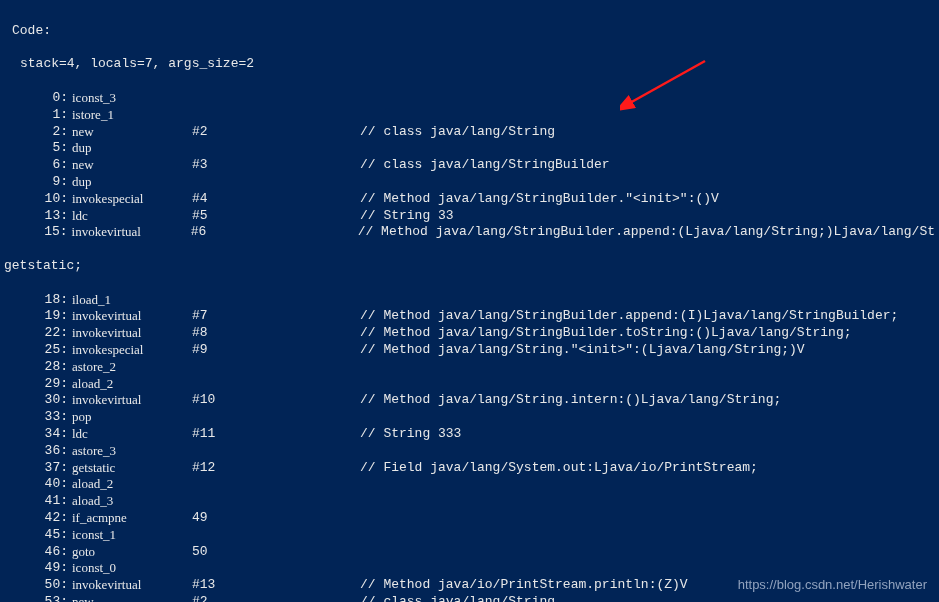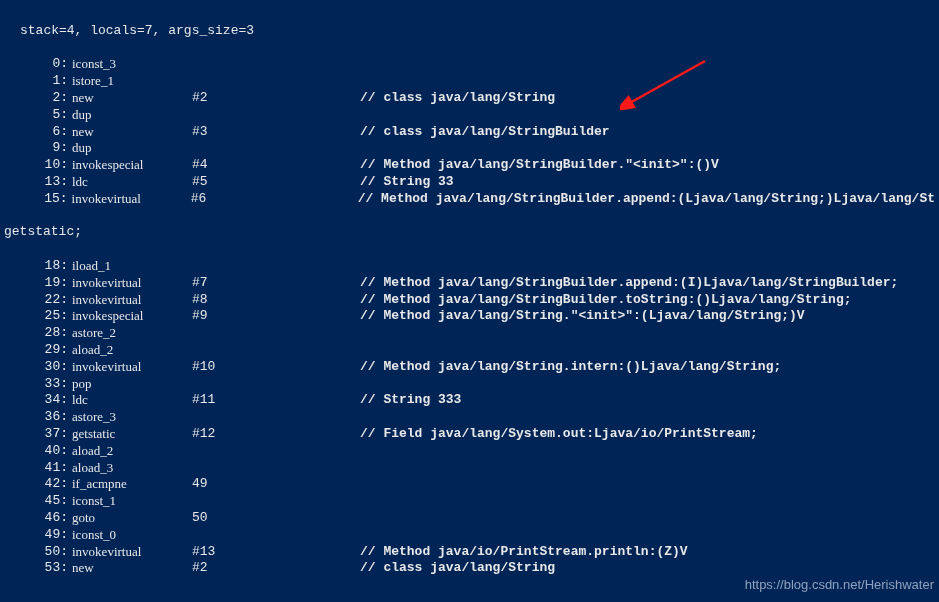--- a/index.html
+++ b/index.html
@@ -32,48 +32,48 @@
     display: inline-block;
     width: 120px;
     font-family: Liberation Serif, serif;
   }
   .arg-col {
     display: inline-block;
     width: 168px;
   }
   .cmt-col {
     display: inline-block;
-    font-weight: bold;
   }
   .hdr {
     padding-left: 8px;
   }
   .arrow {
     position: absolute;
     left: 620px;
     top: 56px;
     width: 90px;
     height: 55px;
     pointer-events: none;
   }
   .watermark {
     position: absolute;
-    right: 5px;
+    right: 12px;
     bottom: 10px;
     color: #aab8d0;
     font-family: Arial, sans-serif;
     font-size: 13px;
     opacity: 0.85;
   }
 </style>
 </head>
 <body>
 
 <div class="code-block">
-<div><span style="padding-left:16px">stack=4, locals=7, args_size=3</span></div>
+<div><span class="hdr">Code:</span></div>
+<div><span style="padding-left:16px">stack=4, locals=7, args_size=2</span></div>
 <div id="lines-part1"><div class="line"><span class="off-col">0:</span><span class="op-col">iconst_3</span><span class="arg-col"></span><span class="cmt-col"></span></div><div class="line"><span class="off-col">1:</span><span class="op-col">istore_1</span><span class="arg-col"></span><span class="cmt-col"></span></div><div class="line"><span class="off-col">2:</span><span class="op-col">new</span><span class="arg-col">#2</span><span class="cmt-col">// class java/lang/String</span></div><div class="line"><span class="off-col">5:</span><span class="op-col">dup</span><span class="arg-col"></span><span class="cmt-col"></span></div><div class="line"><span class="off-col">6:</span><span class="op-col">new</span><span class="arg-col">#3</span><span class="cmt-col">// class java/lang/StringBuilder</span></div><div class="line"><span class="off-col">9:</span><span class="op-col">dup</span><span class="arg-col"></span><span class="cmt-col"></span></div><div class="line"><span class="off-col">10:</span><span class="op-col">invokespecial</span><span class="arg-col">#4</span><span class="cmt-col">// Method java/lang/StringBuilder."&lt;init&gt;":()V</span></div><div class="line"><span class="off-col">13:</span><span class="op-col">ldc</span><span class="arg-col">#5</span><span class="cmt-col">// String 33</span></div><div class="line"><span class="off-col">15:</span><span class="op-col">invokevirtual</span><span class="arg-col">#6</span><span class="cmt-col">// Method java/lang/StringBuilder.append:(Ljava/lang/String;)Ljava/lang/St</span></div></div>
 <div><span>getstatic;</span></div>
 <div id="lines-part2"><div class="line"><span class="off-col">18:</span><span class="op-col">iload_1</span><span class="arg-col"></span><span class="cmt-col"></span></div><div class="line"><span class="off-col">19:</span><span class="op-col">invokevirtual</span><span class="arg-col">#7</span><span class="cmt-col">// Method java/lang/StringBuilder.append:(I)Ljava/lang/StringBuilder;</span></div><div class="line"><span class="off-col">22:</span><span class="op-col">invokevirtual</span><span class="arg-col">#8</span><span class="cmt-col">// Method java/lang/StringBuilder.toString:()Ljava/lang/String;</span></div><div class="line"><span class="off-col">25:</span><span class="op-col">invokespecial</span><span class="arg-col">#9</span><span class="cmt-col">// Method java/lang/String."&lt;init&gt;":(Ljava/lang/String;)V</span></div><div class="line"><span class="off-col">28:</span><span class="op-col">astore_2</span><span class="arg-col"></span><span class="cmt-col"></span></div><div class="line"><span class="off-col">29:</span><span class="op-col">aload_2</span><span class="arg-col"></span><span class="cmt-col"></span></div><div class="line"><span class="off-col">30:</span><span class="op-col">invokevirtual</span><span class="arg-col">#10</span><span class="cmt-col">// Method java/lang/String.intern:()Ljava/lang/String;</span></div><div class="line"><span class="off-col">33:</span><span class="op-col">pop</span><span class="arg-col"></span><span class="cmt-col"></span></div><div class="line"><span class="off-col">34:</span><span class="op-col">ldc</span><span class="arg-col">#11</span><span class="cmt-col">// String 333</span></div><div class="line"><span class="off-col">36:</span><span class="op-col">astore_3</span><span class="arg-col"></span><span class="cmt-col"></span></div><div class="line"><span class="off-col">37:</span><span class="op-col">getstatic</span><span class="arg-col">#12</span><span class="cmt-col">// Field java/lang/System.out:Ljava/io/PrintStream;</span></div><div class="line"><span class="off-col">40:</span><span class="op-col">aload_2</span><span class="arg-col"></span><span class="cmt-col"></span></div><div class="line"><span class="off-col">41:</span><span class="op-col">aload_3</span><span class="arg-col"></span><span class="cmt-col"></span></div><div class="line"><span class="off-col">42:</span><span class="op-col">if_acmpne</span><span class="arg-col">49</span><span class="cmt-col"></span></div><div class="line"><span class="off-col">45:</span><span class="op-col">iconst_1</span><span class="arg-col"></span><span class="cmt-col"></span></div><div class="line"><span class="off-col">46:</span><span class="op-col">goto</span><span class="arg-col">50</span><span class="cmt-col"></span></div><div class="line"><span class="off-col">49:</span><span class="op-col">iconst_0</span><span class="arg-col"></span><span class="cmt-col"></span></div><div class="line"><span class="off-col">50:</span><span class="op-col">invokevirtual</span><span class="arg-col">#13</span><span class="cmt-col">// Method java/io/PrintStream.println:(Z)V</span></div><div class="line"><span class="off-col">53:</span><span class="op-col">new</span><span class="arg-col">#2</span><span class="cmt-col">// class java/lang/String</span></div></div>
 </div>
 
 <svg class="arrow" viewBox="0 0 90 55">
   <defs>
     <marker id="ah" markerWidth="10" markerHeight="10" refX="2" refY="3" orient="auto">
       <path d="M0,0 L0,6 L8,3 z" fill="#ff1a1a"></path>
     </marker>

